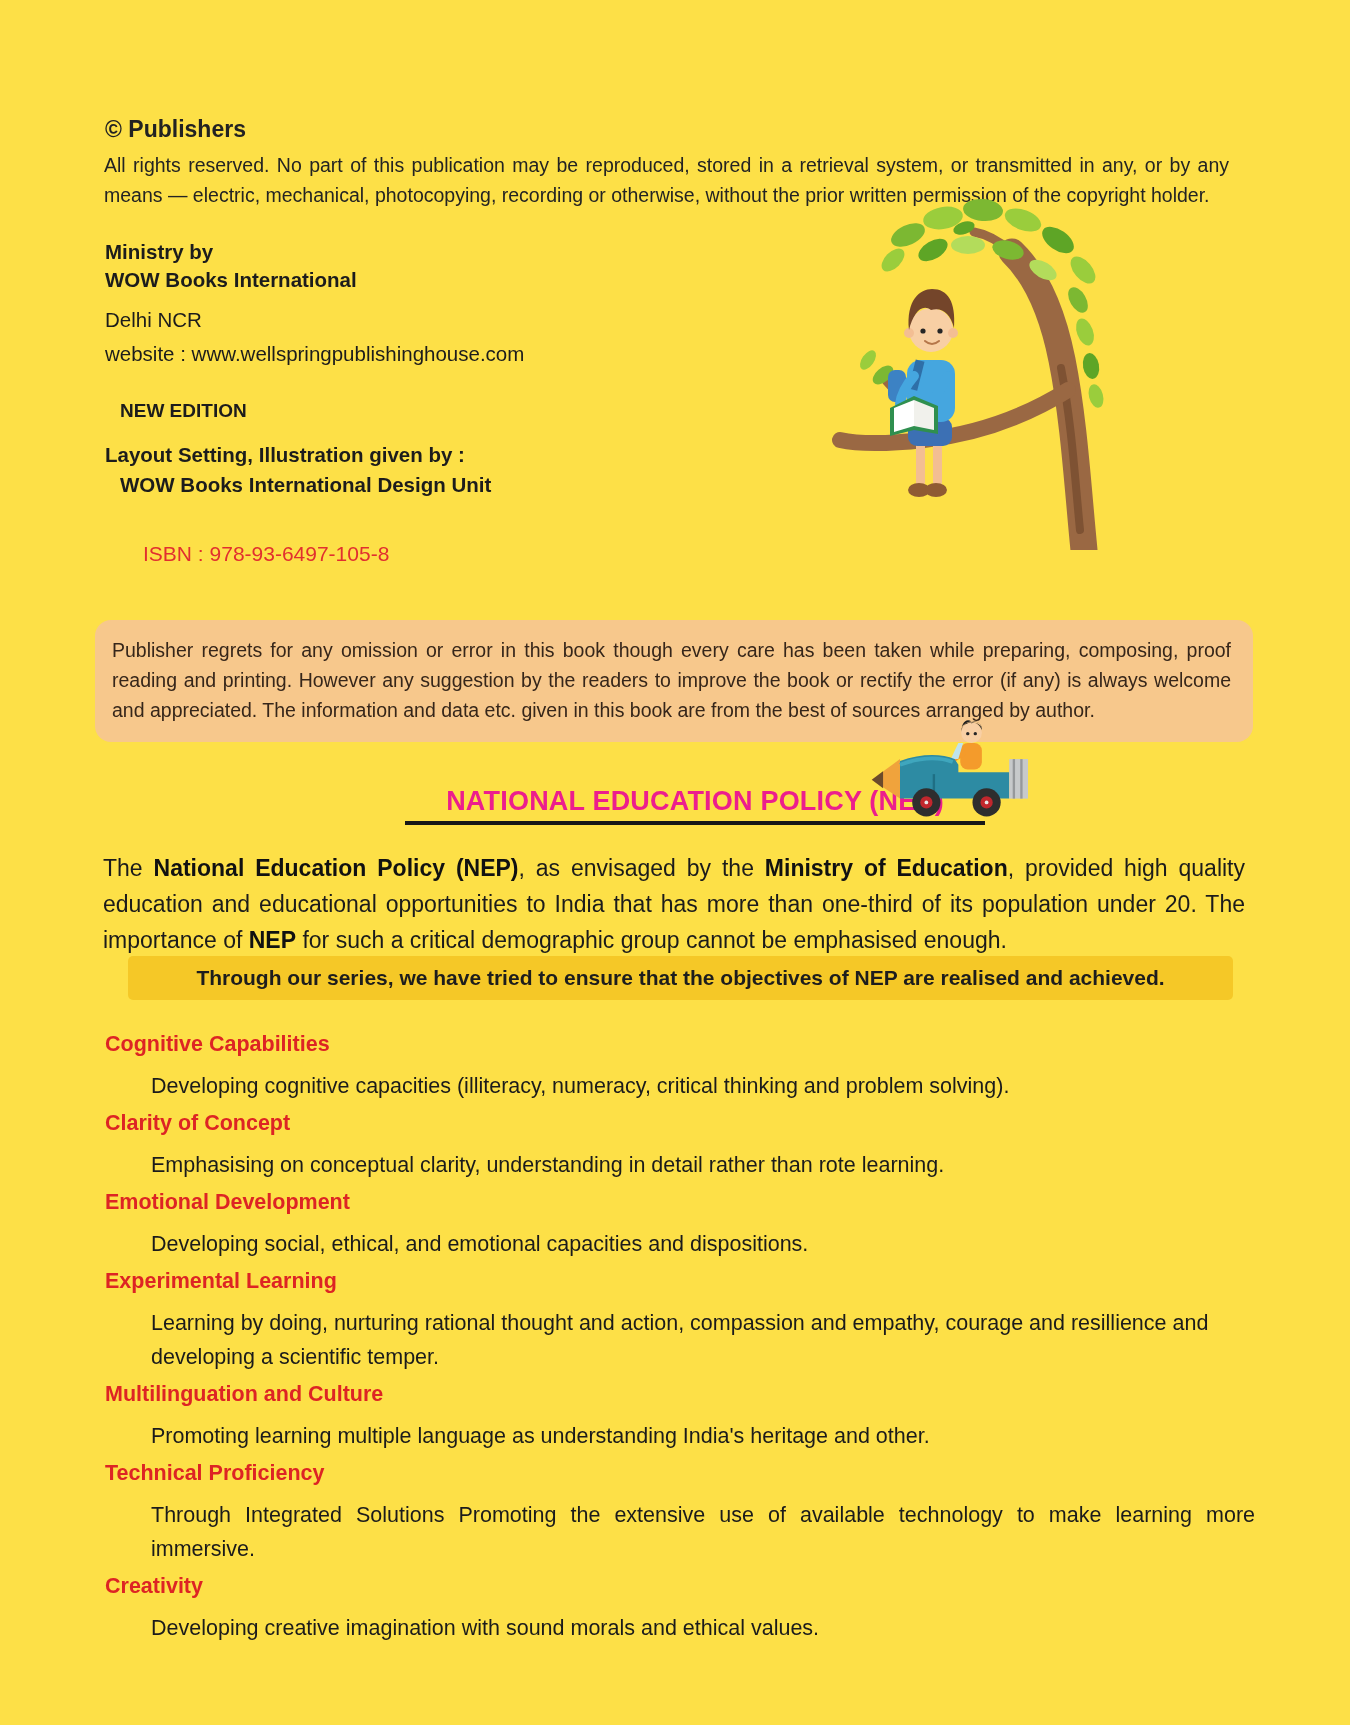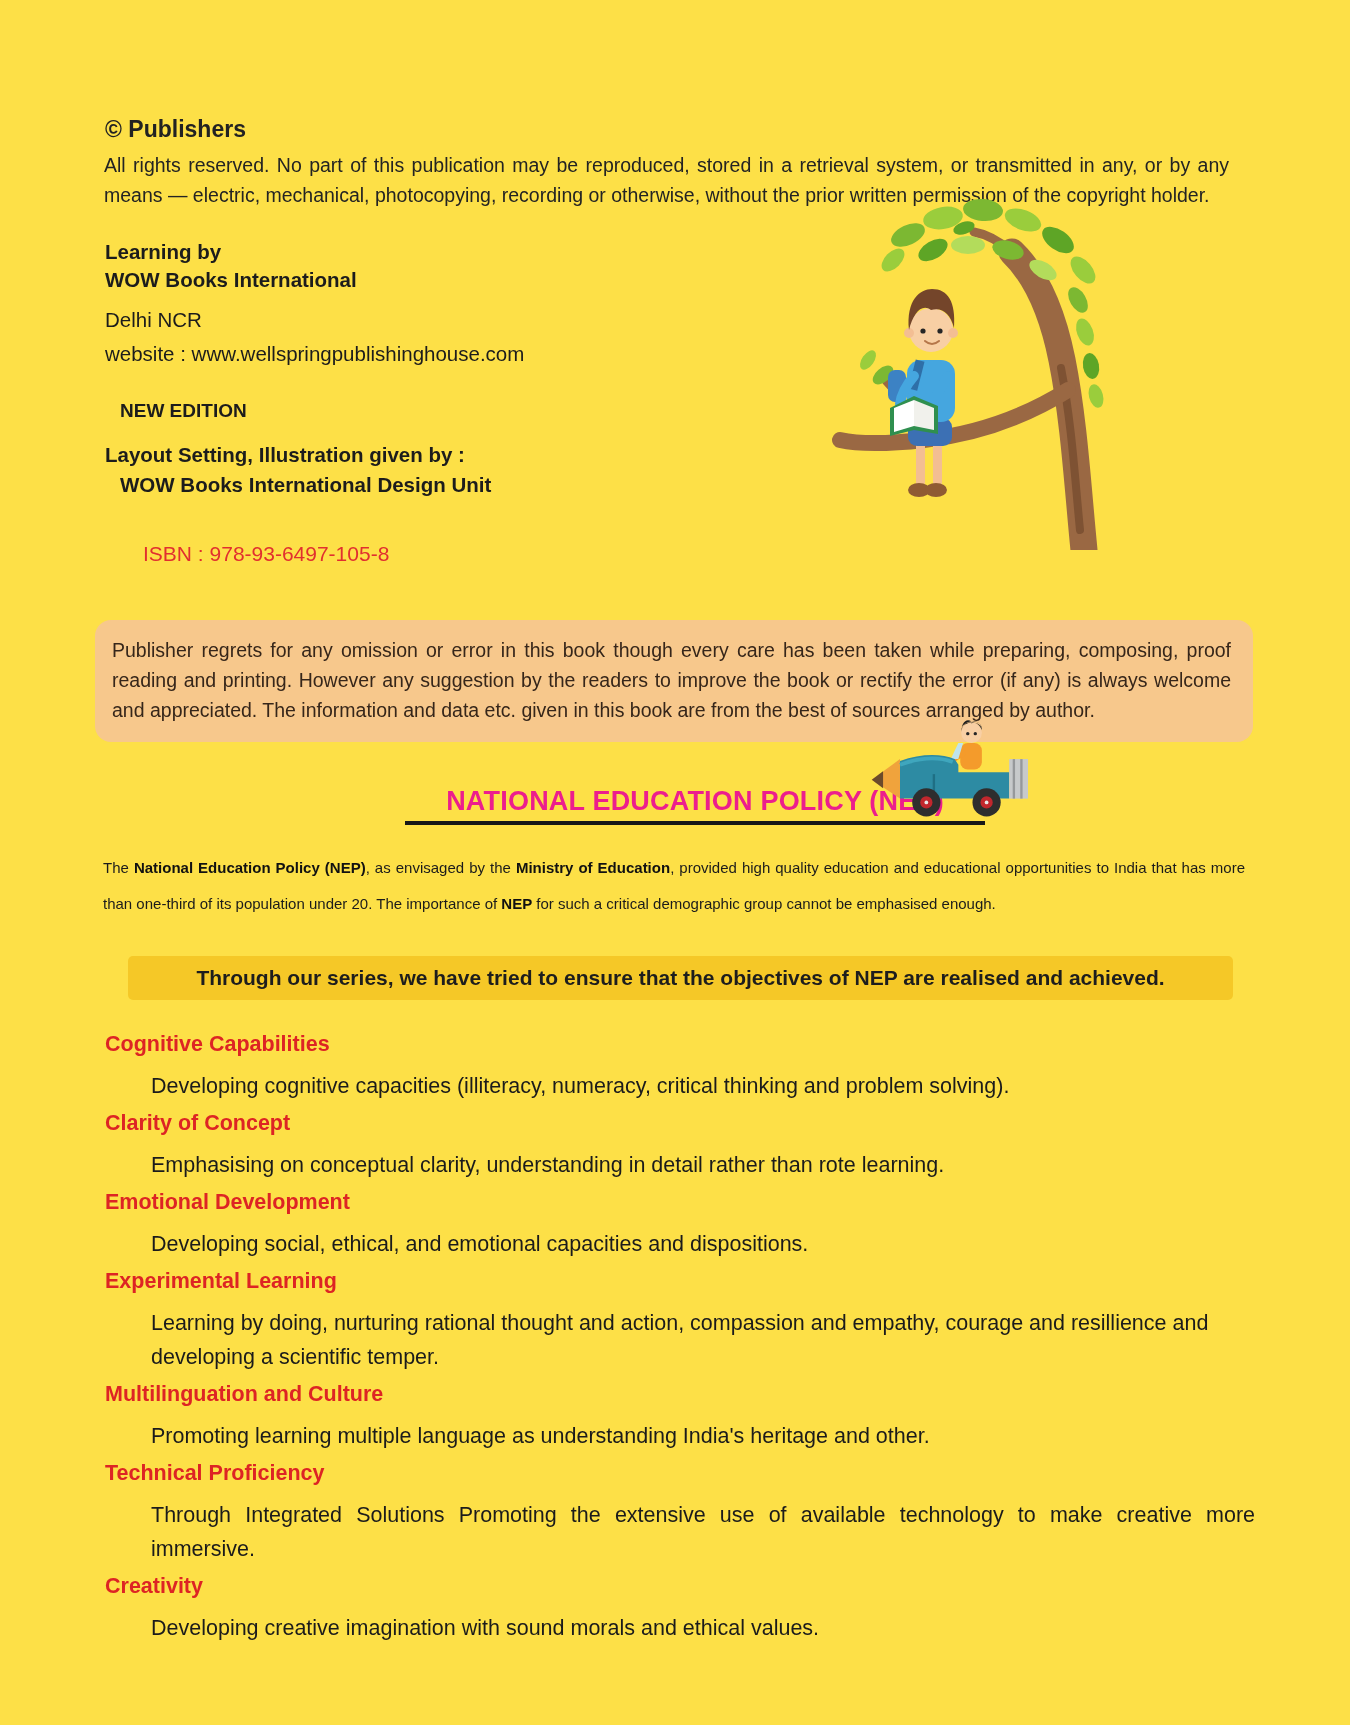--- a/index.html
+++ b/index.html
@@ -29,21 +29,21 @@
   .disclaimer-box{
     top:620px;left:95px;width:1158px;box-sizing:border-box;
     background:#f7c88c;border-radius:16px;padding:15px 22px 17px 17px;
   }
   .disclaimer-box p{margin:0;font-size:19.5px;line-height:30px;text-align:justify;color:#36261a;}
   
   .nep-title{top:786px;left:405px;width:580px;text-align:center;font-size:27px;font-weight:bold;color:#ec1e8d;letter-spacing:0.2px;}
   .nep-underline{top:821px;left:405px;width:580px;height:4px;background:#171717;}
   .car-illu{top:712px;left:868px;width:160px;height:113px;}
   
-  .nep-intro{top:850px;left:103px;width:1142px;font-size:15px;line-height:36px;text-align:justify;color:#1b1b1b;}
+  .nep-intro{top:850px;left:103px;width:1142px;font-size:23px;line-height:36px;text-align:justify;color:#1b1b1b;}
   .nep-intro b{color:#111;}
   
   .banner{
     top:956px;left:128px;width:1105px;box-sizing:border-box;
     background:#f5c827;border-radius:5px;padding:10px 10px;
     text-align:center;font-size:21px;font-weight:bold;color:#1d1d1d;
   }
   
   .sections{top:1030px;left:105px;width:1150px;}
   .sec-heading{margin:0 0 11px 0;font-size:21.5px;line-height:28px;font-weight:bold;color:#dd2424;}
@@ -52,21 +52,21 @@
   p,h1,h2,h3{margin:0;}
 </style>
 </head>
 <body>
 
 <div id="page">
 
   <h2 class="abs copyright-heading">© Publishers</h2>
   <p class="abs copyright-text">All rights reserved. No part of this publication may be reproduced, stored in a retrieval system, or transmitted in any,  or by any means — electric, mechanical, photocopying, recording or otherwise, without the prior written permission of the copyright holder.</p>
 
-  <p class="abs pub-label">Learning by</p>
+  <p class="abs pub-label">Ministry by</p>
   <p class="abs pub-name">WOW Books International</p>
   <p class="abs pub-city">Delhi NCR</p>
   <p class="abs pub-site">website : www.wellspringpublishinghouse.com</p>
 
   <p class="abs edition">NEW EDITION</p>
   <p class="abs layout-label">Layout Setting,  Illustration given by :</p>
   <p class="abs layout-name">WOW Books International Design Unit</p>
 
   <p class="abs isbn">ISBN : 978-93-6497-105-8</p>
 
@@ -192,19 +192,19 @@
     <h3 class="sec-heading">Emotional Development</h3>
     <p class="sec-body">Developing social, ethical, and emotional capacities and dispositions.</p>
 
     <h3 class="sec-heading">Experimental Learning</h3>
     <p class="sec-body">Learning by doing, nurturing rational thought and action, compassion and empathy, courage and resillience and developing a scientific temper.</p>
 
     <h3 class="sec-heading">Multilinguation and Culture</h3>
     <p class="sec-body">Promoting learning multiple language as understanding India's heritage and other.</p>
 
     <h3 class="sec-heading">Technical Proficiency</h3>
-    <p class="sec-body justify">Through Integrated Solutions Promoting the extensive use of available technology to make creative more immersive.</p>
+    <p class="sec-body justify">Through Integrated Solutions Promoting the extensive use of available technology to make learning more immersive.</p>
 
     <h3 class="sec-heading">Creativity</h3>
     <p class="sec-body">Developing creative imagination with sound morals and ethical values.</p>
   </div>
 
 </div>
 
 </body></html>

